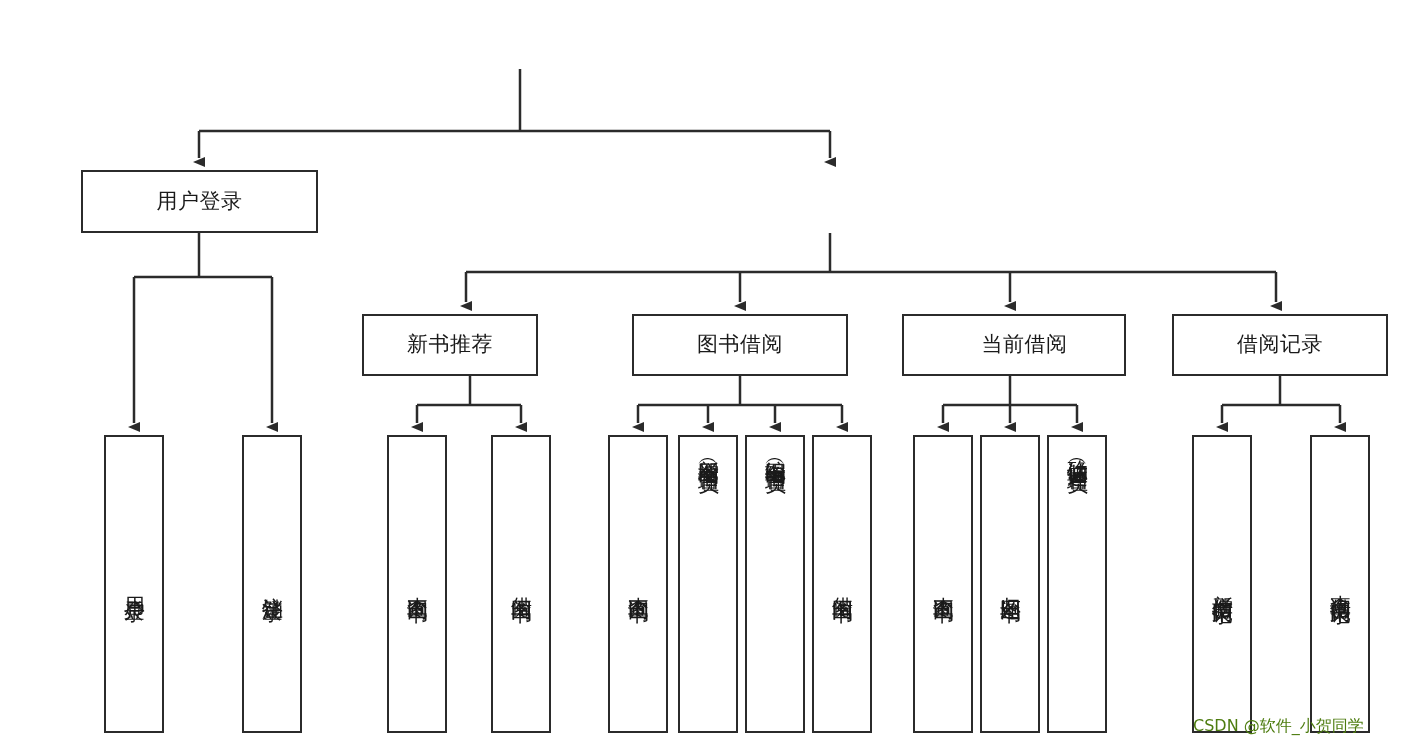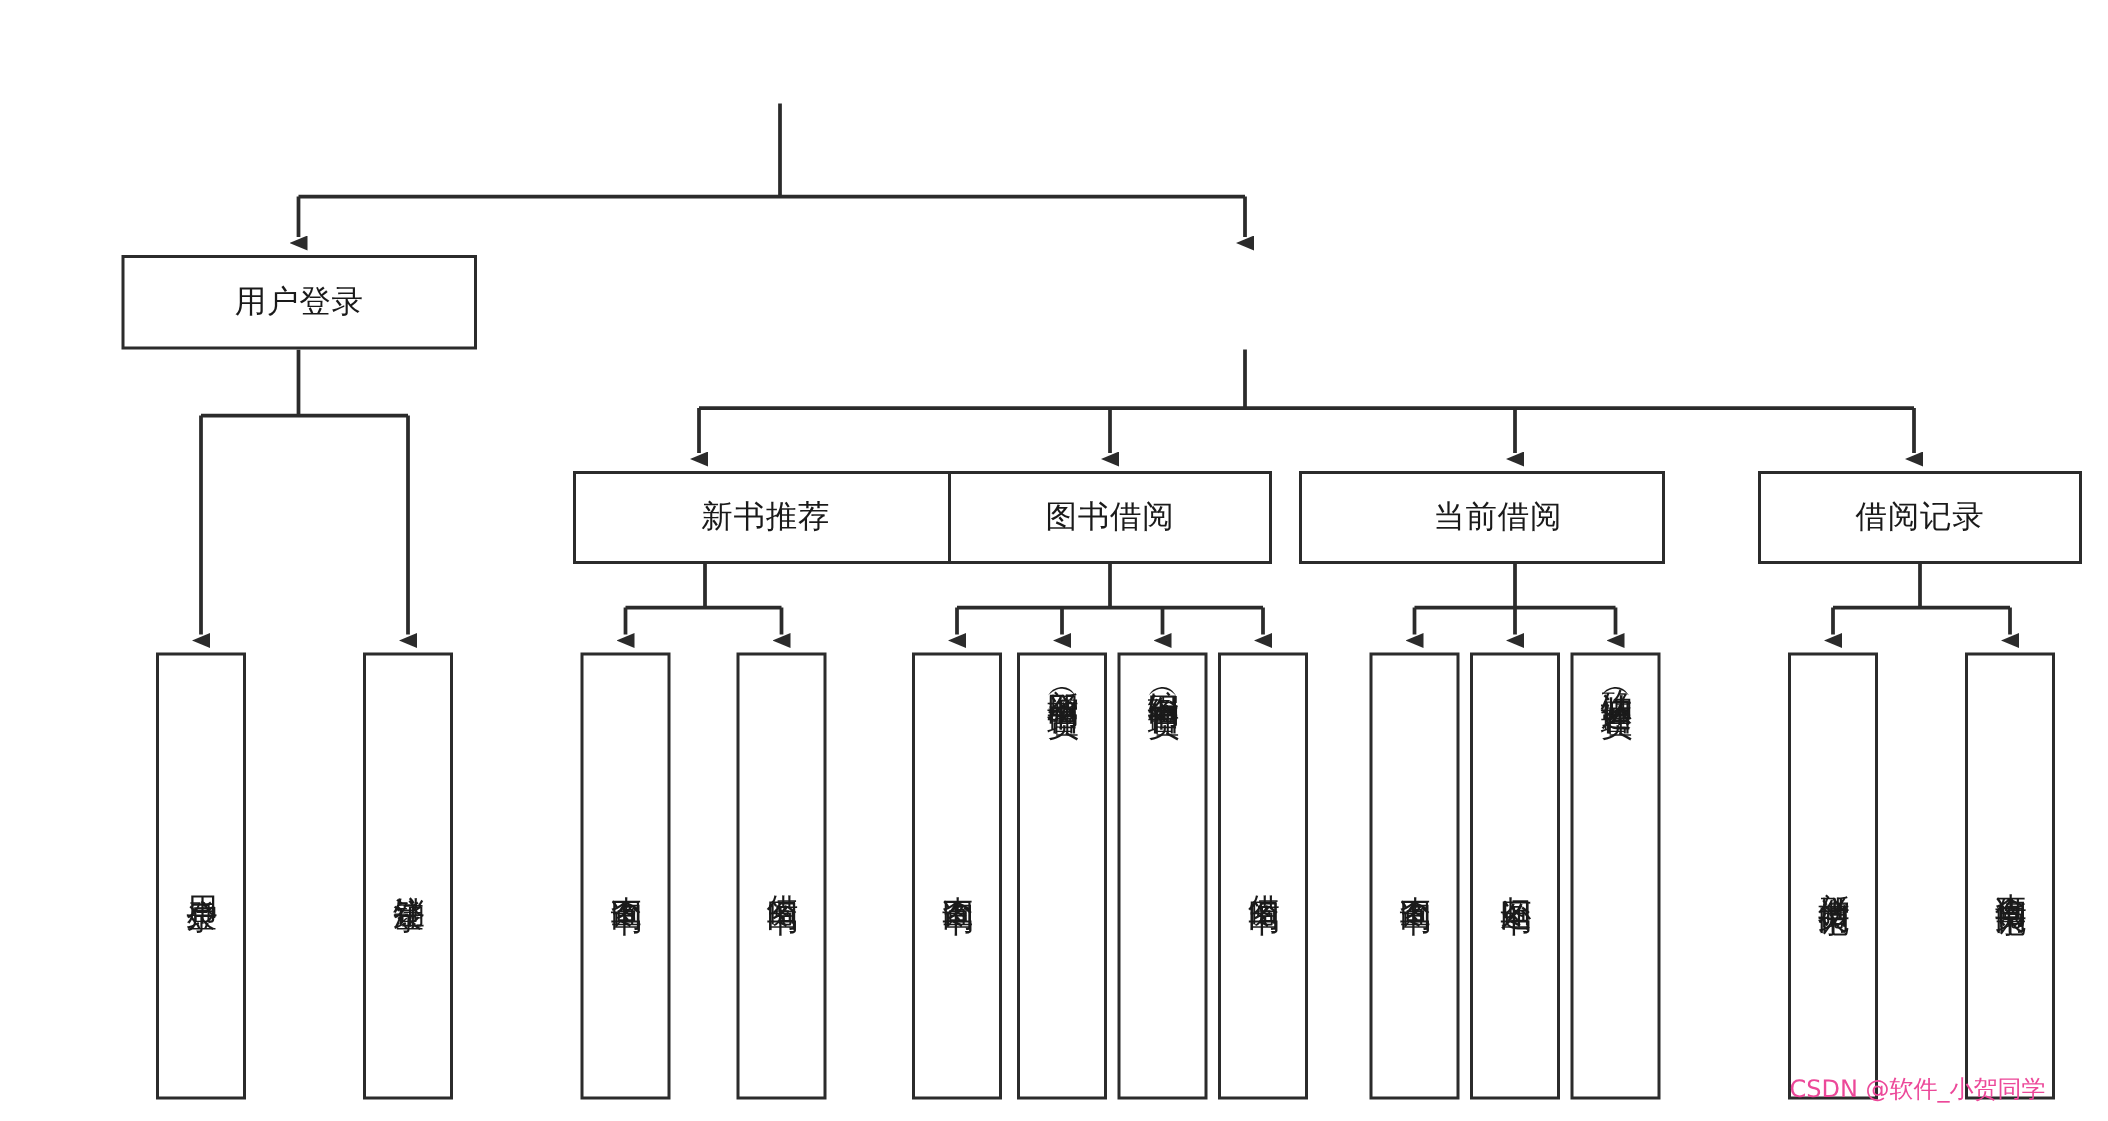--- a/index.html
+++ b/index.html
@@ -62,21 +62,21 @@
   }
   .node.vert.center-v {
     align-items: center;
     padding-top: 0;
   }
   .watermark {
     position: absolute;
     left: 1193px;
     top: 716px;
     font-size: 16px;
-    color: #ec4899;
+    color: #4d7c0f;
     white-space: nowrap;
     z-index: 5;
     font-family: "DejaVu Sans", "Liberation Sans", sans-serif;
   }
 </style>
 </head>
 <body>
 
 <div id="canvas">
 
@@ -129,29 +129,29 @@
       <path d="M1340,405 L1340,423" marker-end="url(#arrow)"></path>
     </g>
   </svg>
 
 
   <div class="node horiz" style="left:81px; top:170px; width:237px; height:63px;">
     <span class="label">用户登录</span>
   </div>
 
 
-  <div class="node horiz" style="left:362px; top:314px; width:257px; height:62px;margin-left:20px;">
+  <div class="node horiz" style="left:362px; top:314px; width:176px; height:62px;">
     <span class="label">新书推荐</span>
   </div>
 
   <div class="node horiz" style="left:632px; top:314px; width:216px; height:62px;">
     <span class="label">图书借阅</span>
   </div>
 
-  <div class="node horiz" style="left:866px; top:314px; width:244px; height:62px;padding-left:21px;">
+  <div class="node horiz" style="left:902px; top:314px; width:224px; height:62px;padding-left:21px;">
     <span class="label">当前借阅</span>
   </div>
 
   <div class="node horiz" style="left:1172px; top:314px; width:216px; height:62px;">
     <span class="label">借阅记录</span>
   </div>
 
   <div class="node vert center-v" style="left:104px; top:435px; width:60px; height:298px;">
     <span class="label">用户登录</span>
   </div>

